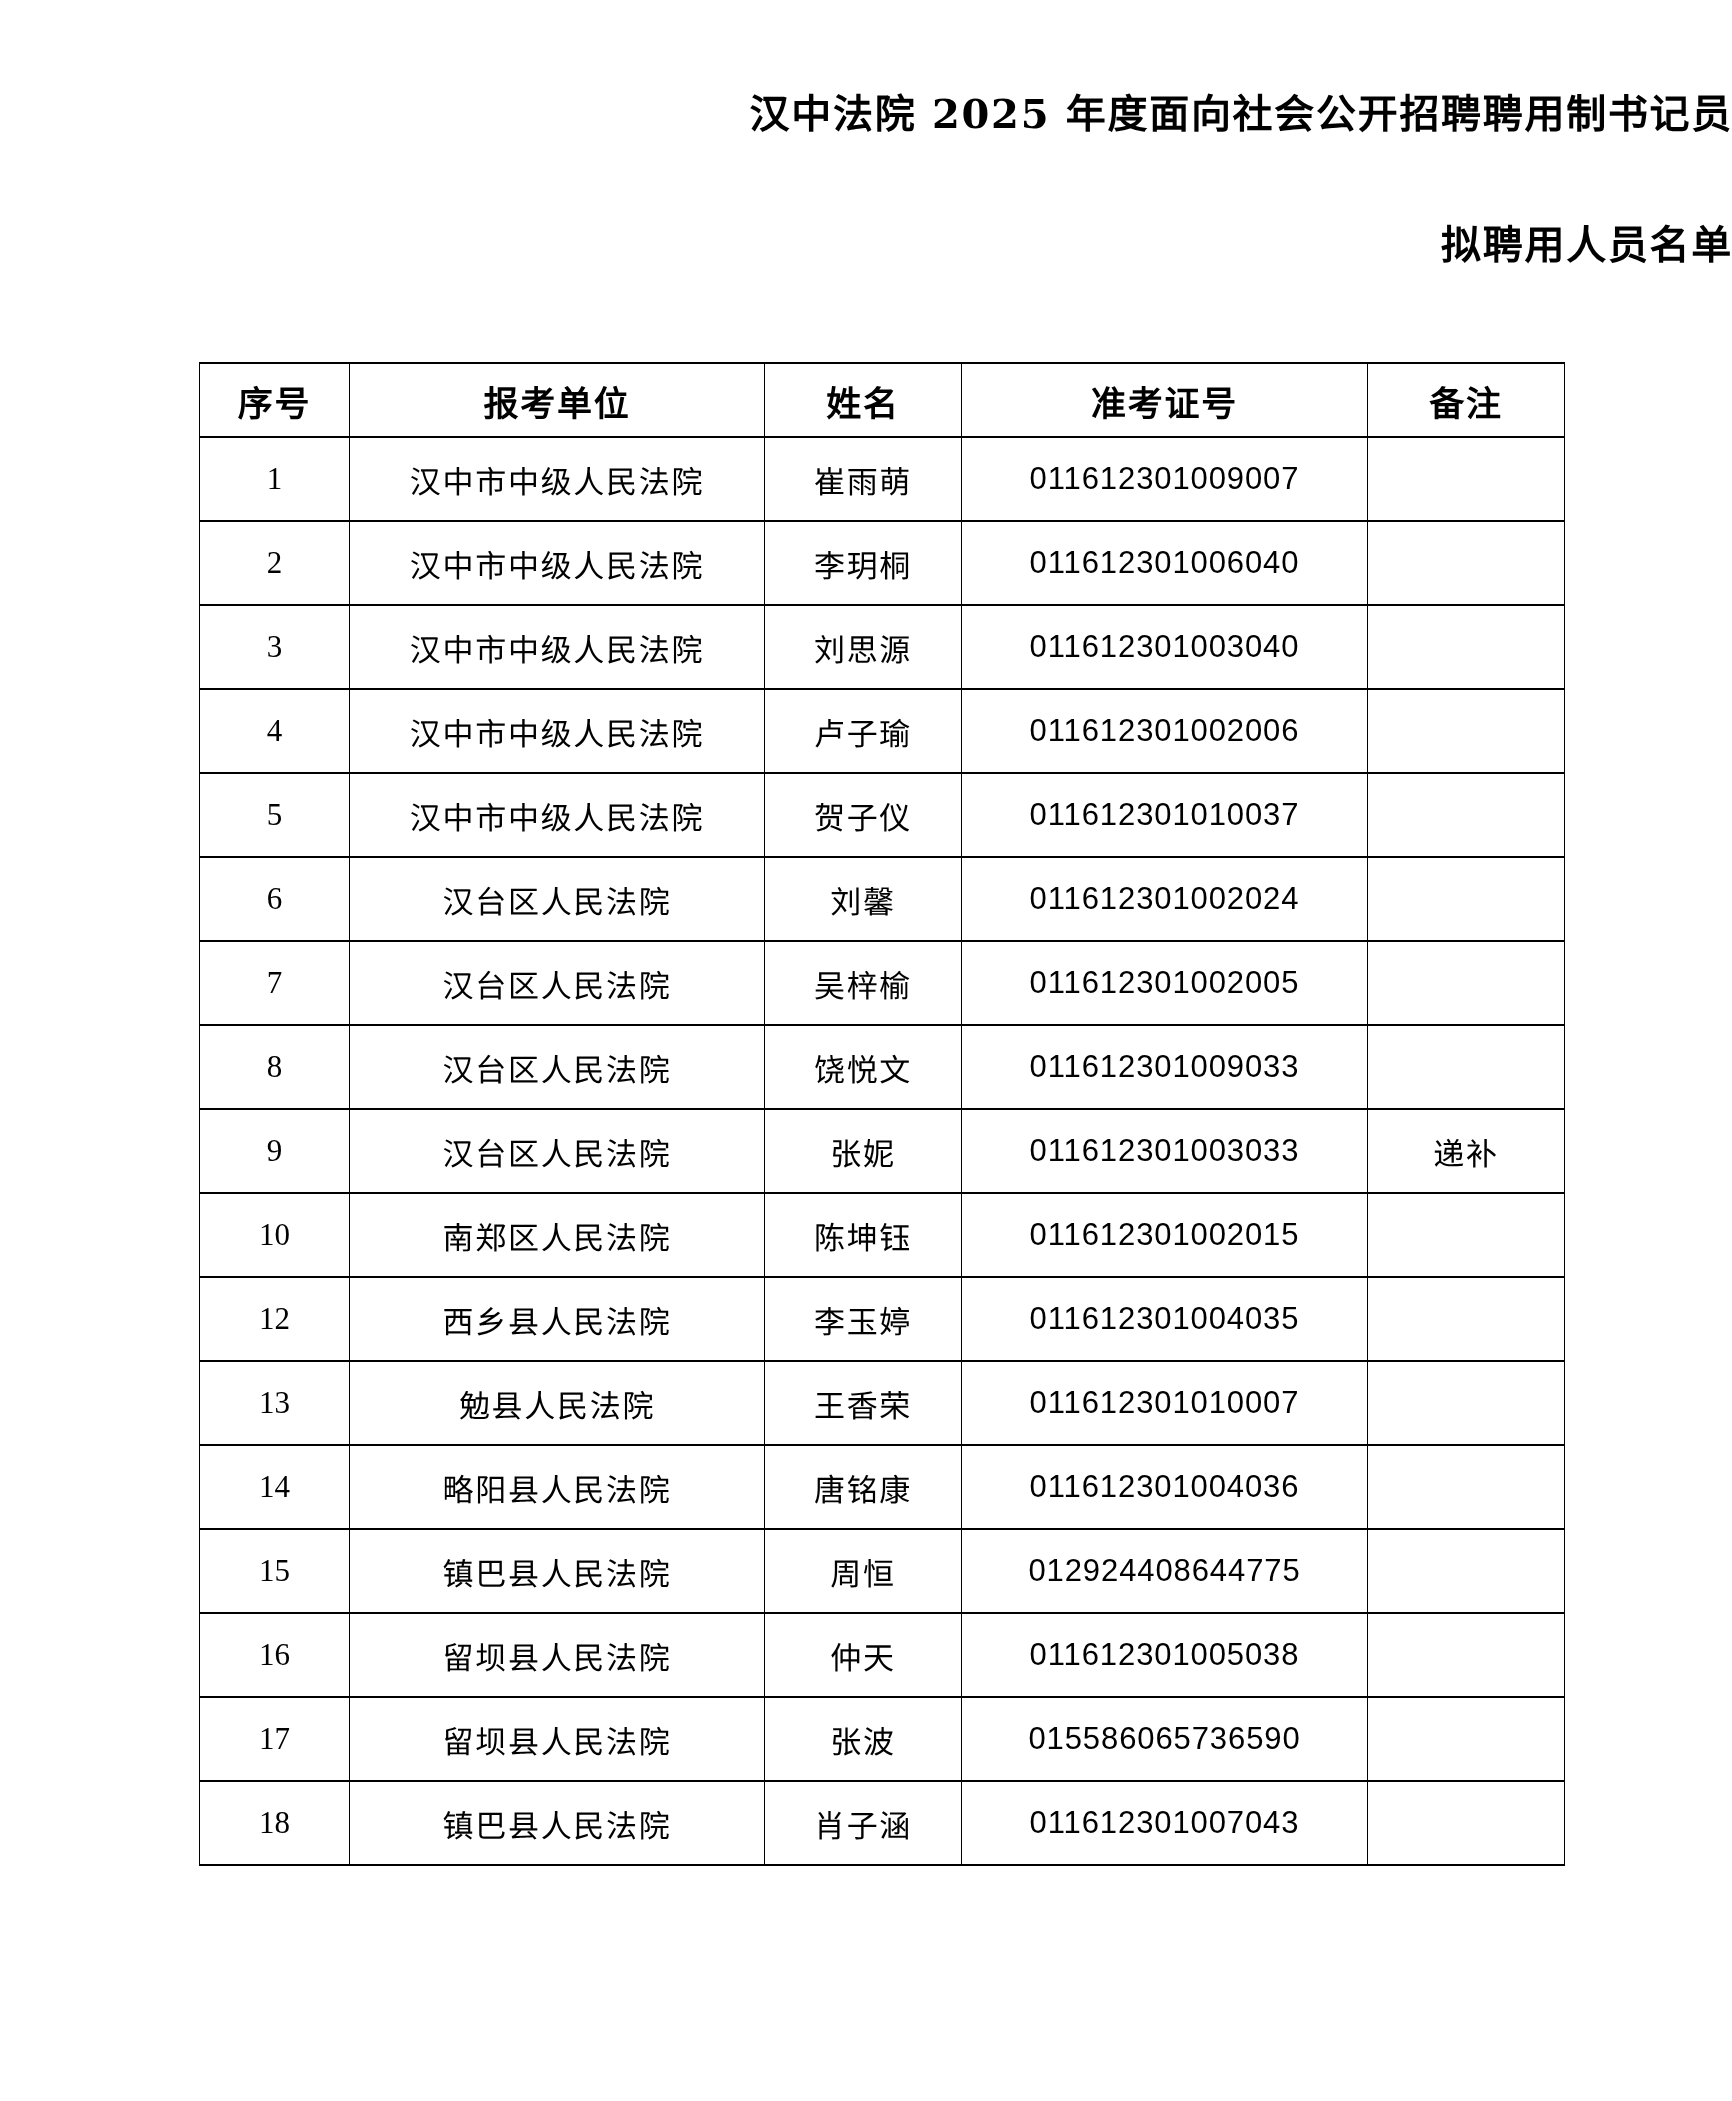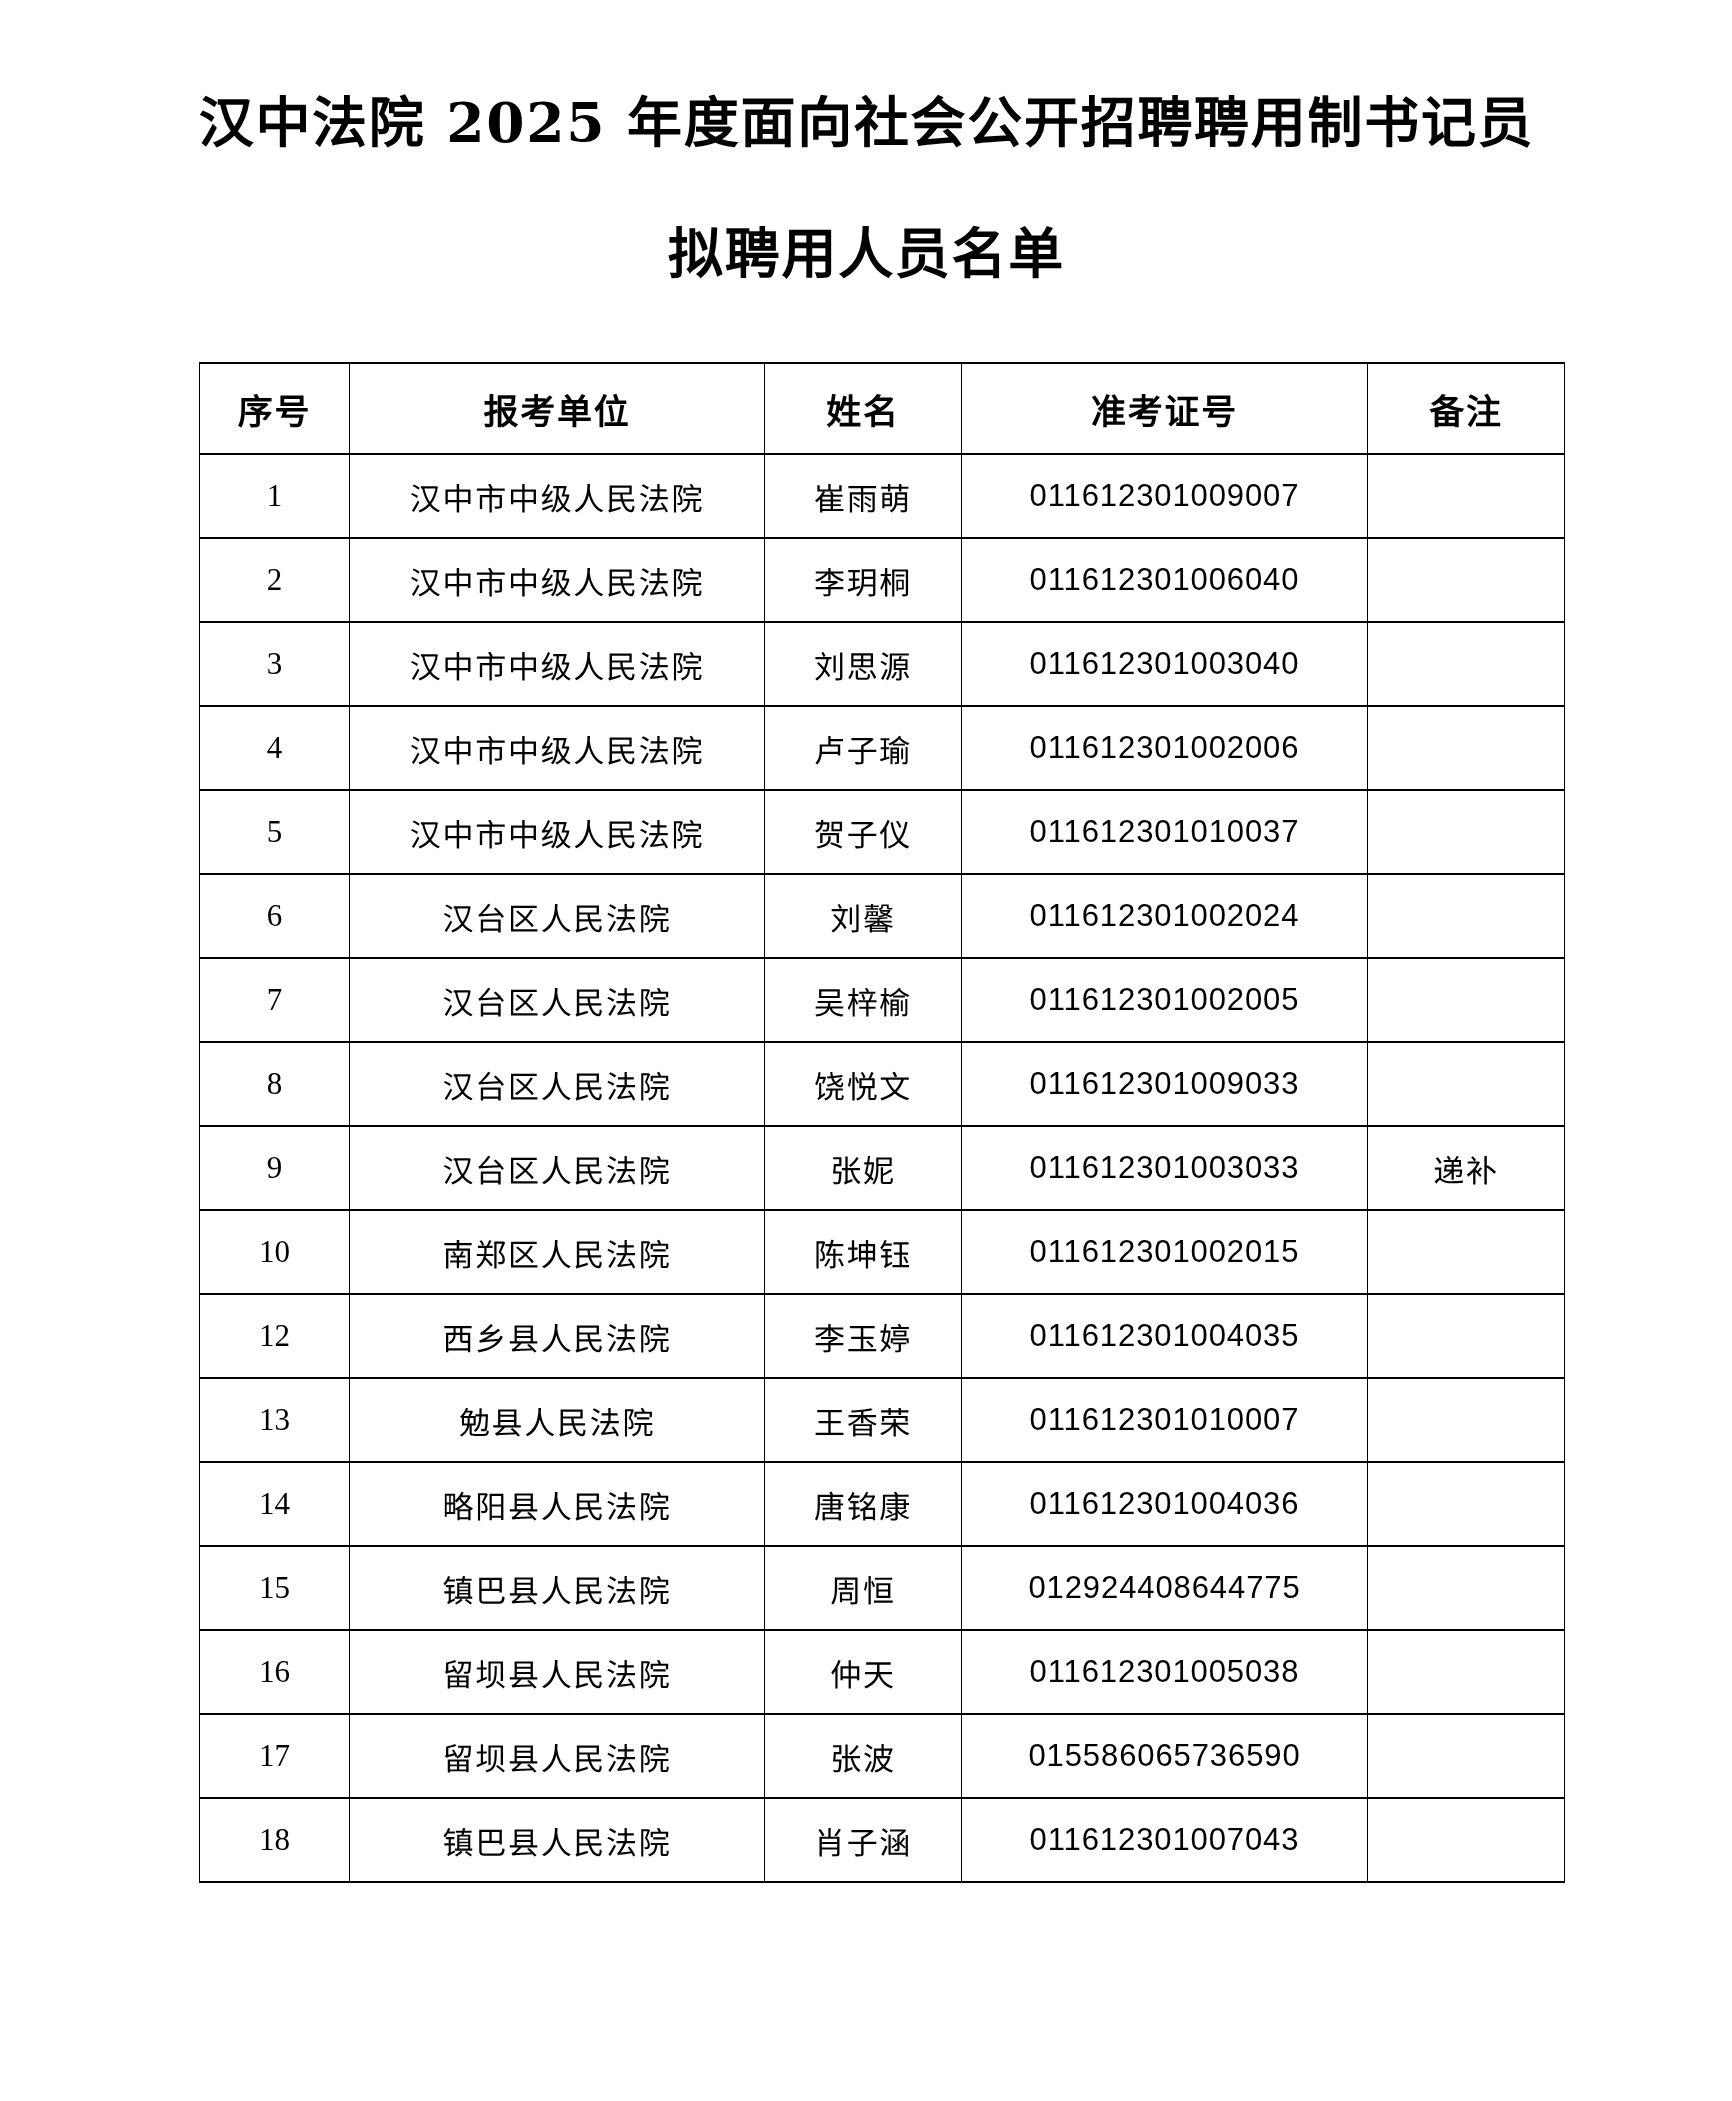--- a/index.html
+++ b/index.html
@@ -13,23 +13,23 @@
     height: 2101px;
     background: #ffffff;
     color: #000000;
     font-family: "DejaVu Serif", "Liberation Serif", serif;
     overflow: hidden;
   }
   .doc-title {
     position: absolute;
     left: 0;
     width: 100%;
-    text-align: center;
+    text-align: right;
     font-weight: bold;
-    font-size: 55px;
+    font-size: 40px;
     letter-spacing: 1.7px;
     line-height: 1.2;
     white-space: nowrap;
   }
   .doc-title.line1 { top: 90px; }
   .doc-title.line2 { top: 221px; }
 
   table.roster {
     position: absolute;
     left: 199px;
@@ -49,21 +49,21 @@
     border: 1.7px solid #000000;
     text-align: center;
     vertical-align: middle;
     padding: 0;
     overflow: hidden;
   }
   table.roster tr {
     border-top: 2.6px solid #000000;
     border-bottom: 2.6px solid #000000;
   }
-  table.roster thead tr { height: 91px; }
+  table.roster thead tr { height: 74px; }
   table.roster tbody tr { height: 84px; }
 
   table.roster th {
     font-size: 35px;
     font-weight: bold;
     letter-spacing: 1.7px;
   }
   table.roster td {
     font-size: 31px;
     font-weight: normal;

